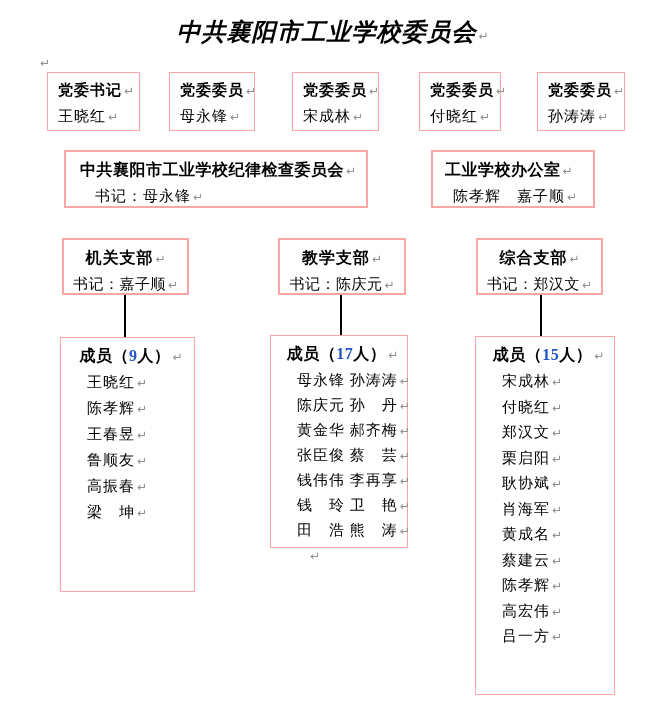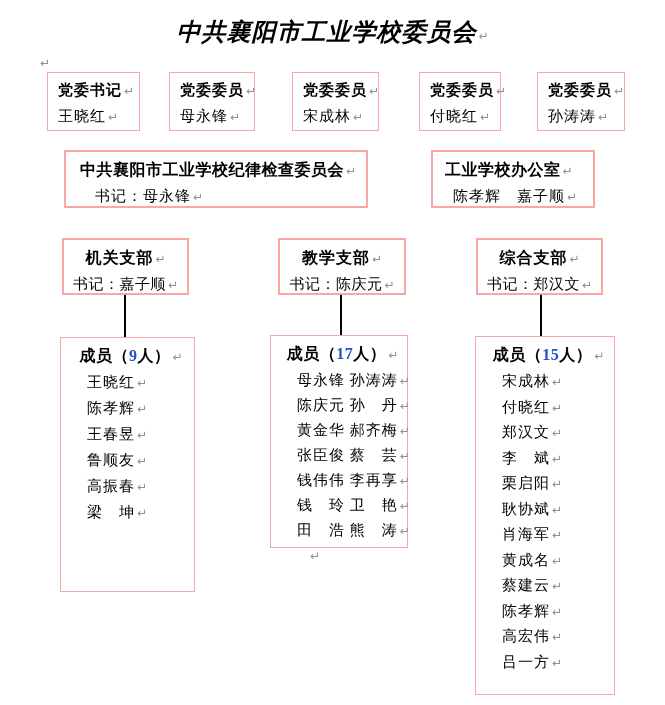--- a/index.html
+++ b/index.html
@@ -133,21 +133,20 @@
     <div class="mname pl">钱　玲 卫　艳<span class="pilcrow">↵</span></div>
     <div class="mname pl">田　浩 熊　涛<span class="pilcrow">↵</span></div>
     <div class="mname" style="padding-left:30px"><span class="pilcrow">↵</span></div>
   </div>
 
   <div class="box thin mbox m3" style="left:475px;top:336px;width:140px;height:359px">
     <div class="mhead"><span>成员（</span><span class="count" style="color: rgb(35, 83, 196);">15</span><span>人）</span><span class="pilcrow">↵</span></div>
     <div class="mname pl">宋成林<span class="pilcrow">↵</span></div>
     <div class="mname pl">付晓红<span class="pilcrow">↵</span></div>
     <div class="mname pl">郑汉文<span class="pilcrow">↵</span></div>
-    <div class="mname pl">李　斌<span class="pilcrow">↵</span></div>
     <div class="mname pl">栗启阳<span class="pilcrow">↵</span></div>
     <div class="mname pl">耿协斌<span class="pilcrow">↵</span></div>
     <div class="mname pl">肖海军<span class="pilcrow">↵</span></div>
     <div class="mname pl">黄成名<span class="pilcrow">↵</span></div>
     <div class="mname pl">蔡建云<span class="pilcrow">↵</span></div>
     <div class="mname pl">陈孝辉<span class="pilcrow">↵</span></div>
     <div class="mname pl">高宏伟<span class="pilcrow">↵</span></div>
     <div class="mname pl">吕一方<span class="pilcrow">↵</span></div>
   </div>
 

